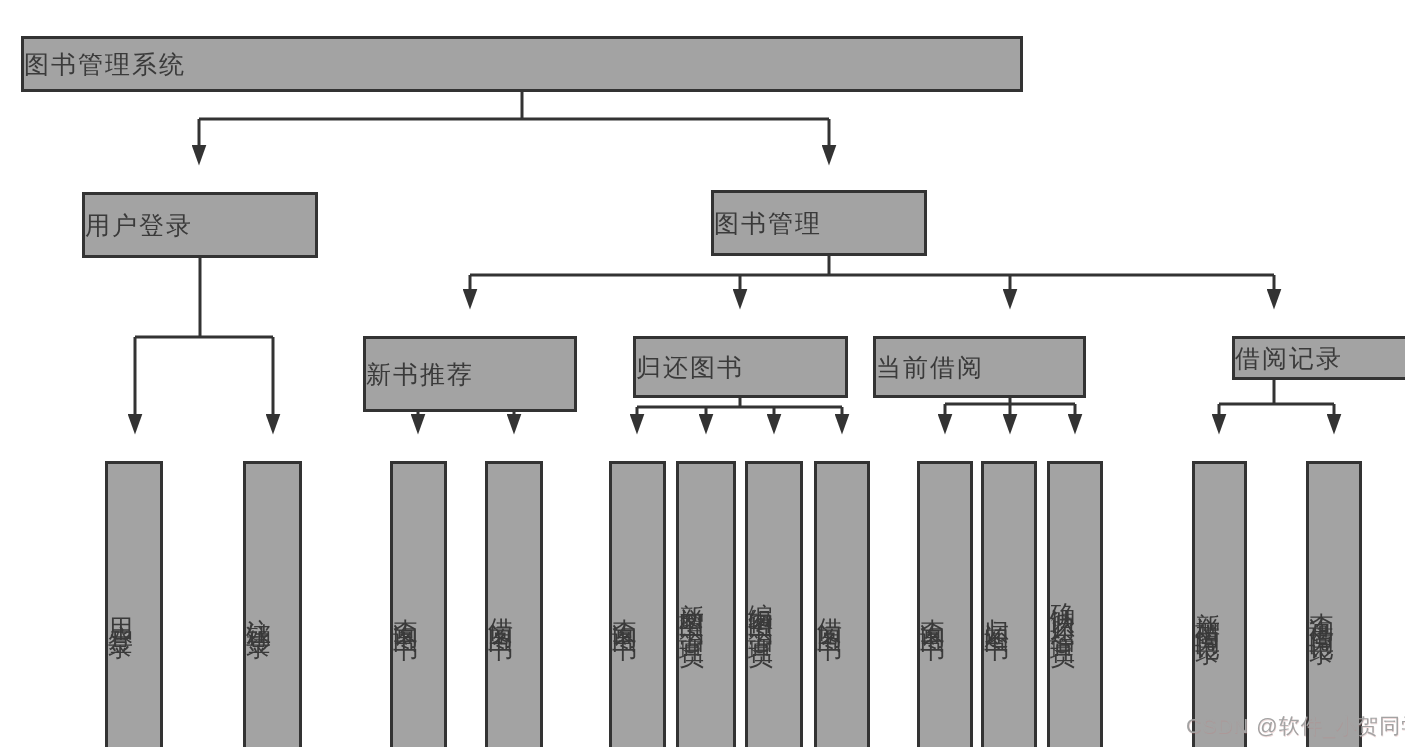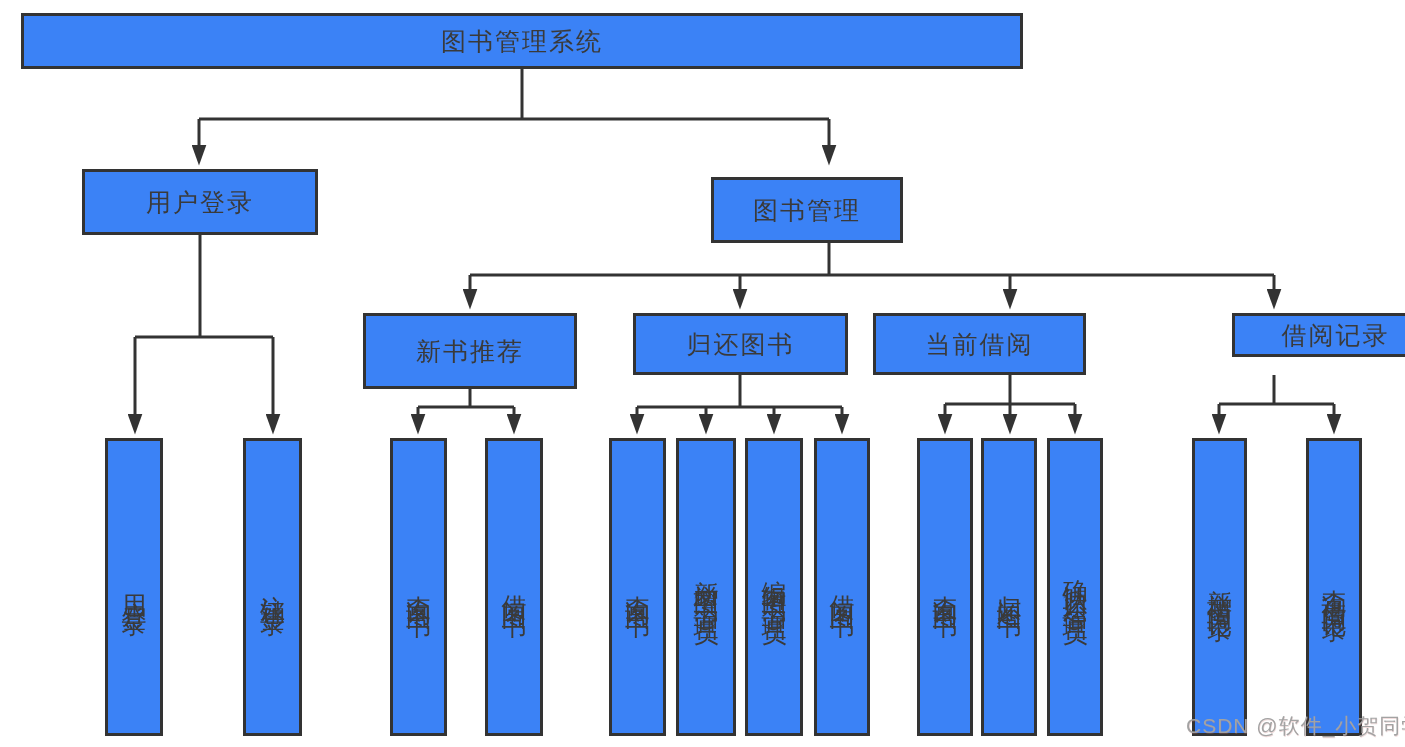--- a/index.html
+++ b/index.html
@@ -4,21 +4,21 @@
 <style>
   html,body{margin:0;padding:0;background:#ffffff;}
   .canvas{
     position:relative;width:1405px;height:747px;background:#ffffff;
     font-family:"Liberation Sans","DejaVu Sans",sans-serif;
     color:#3a3a3a;overflow:hidden;
   }
   svg.wires{position:absolute;left:0;top:0;width:1405px;height:747px;}
   .node{
     position:absolute;box-sizing:border-box;border:3px solid #333333;
-    background:#3b82f6;display:flex;align-items:center;justify-content:center;
+    background:#a3a3a3;display:flex;align-items:center;justify-content:flex-start;margin-top:23px;
   }
   .node span{
     font-size:25px;line-height:1;letter-spacing:2px;color:#3a3a3a;
     white-space:nowrap;
   }
   .node.v span{
     writing-mode:vertical-rl;text-orientation:mixed;
     letter-spacing:6px;white-space:normal;
   }
   .watermark{
@@ -87,21 +87,21 @@
     </g>
   </svg>
 
   <div class="node" style="left:21px;top:13px;width:1002px;height:56px">
     <span>图书管理系统</span>
   </div>
 
   <div class="node" style="left:82px;top:169px;width:236px;height:66px">
     <span>用户登录</span>
   </div>
-  <div class="node" style="left:711px;top:177px;width:192px;height:66px">
+  <div class="node" style="left:711px;top:167px;width:216px;height:66px">
     <span>图书管理</span>
   </div>
 
   <div class="node" style="left:363px;top:313px;width:214px;height:76px">
     <span>新书推荐</span>
   </div>
   <div class="node" style="left:633px;top:313px;width:215px;height:62px">
     <span>归还图书</span>
   </div>
   <div class="node" style="left:873px;top:313px;width:213px;height:62px">

